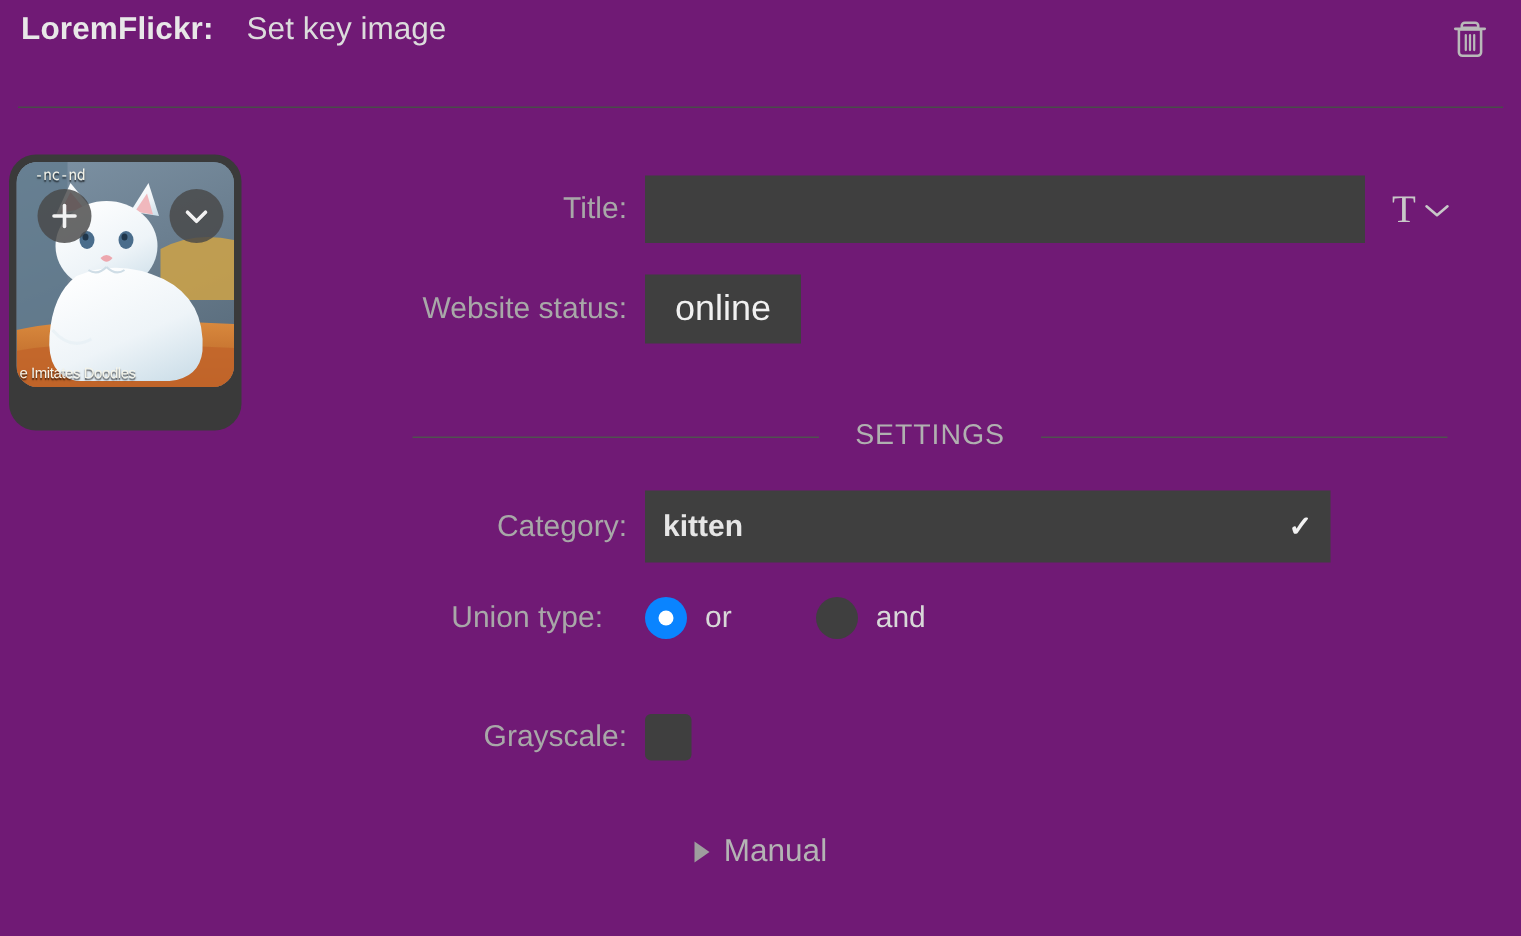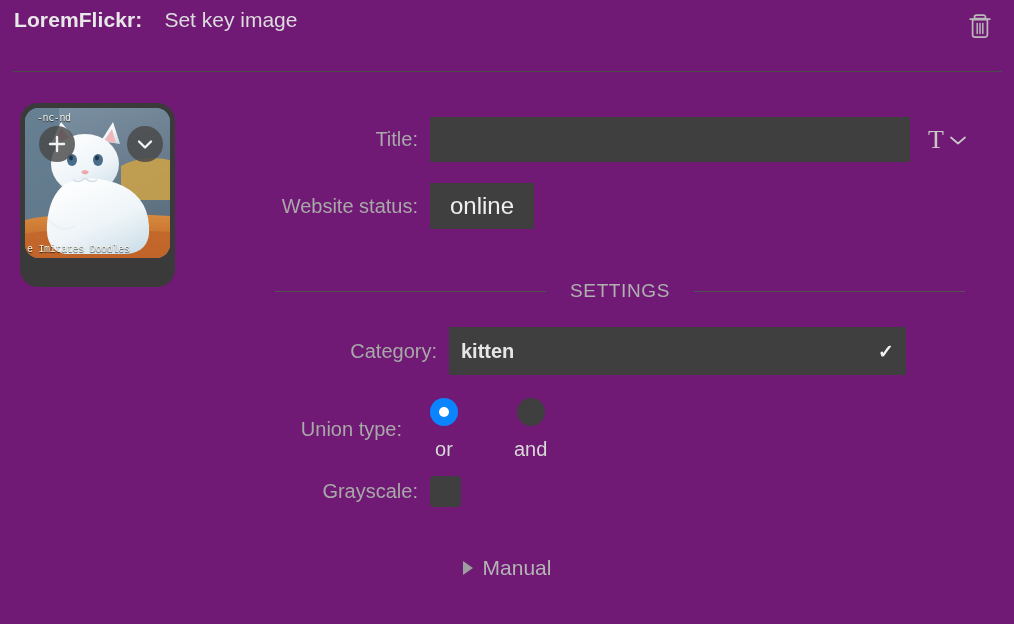--- a/index.html
+++ b/index.html
@@ -61,21 +61,21 @@
     left: 12px;
     top: 71px;
     width: 990px;
     height: 1px;
     background: #4a4a4a;
   }
 
   
   .thumb-wrap {
     position: absolute;
-    left: 20px;
+    left: 6px;
     top: 103px;
     width: 155px;
     height: 184px;
     border-radius: 18px;
     background: #3a3a3a;
     padding: 5px;
   }
   .thumb {
     position: relative;
     width: 145px;
@@ -93,21 +93,21 @@
     font-size: 10px;
     color: #f2f2e8;
     letter-spacing: -0.4px;
     text-shadow: 0 1px 1px rgba(0,0,0,.7);
     white-space: nowrap;
   }
   .thumb-overlay-bottom {
     position: absolute;
     left: 2px;
     bottom: 3px;
-    font-family: Liberation Mono, monospace;
+    font-family: Liberation Sans, sans-serif;
     font-size: 10px;
     color: #f4f4ea;
     letter-spacing: -0.3px;
     text-shadow: 0 1px 1px rgba(0,0,0,.75);
     white-space: nowrap;
   }
   .thumb-btn {
     position: absolute;
     width: 36px;
     height: 36px;
@@ -189,21 +189,21 @@
   }
   .sep-line { flex: 1; height: 1px; background: #515151; }
   .sep-label {
     font-size: 19px;
     color: #b0b0b0;
     letter-spacing: 0.6px;
     white-space: nowrap;
   }
 
   
-  .row-category { left: 0; top: 327px; width: 906px; justify-content: flex-end; }
+  .row-category { left: 0; top: 327px; width: 990px; }
   .row-category .row-label { width: 430px; padding-right: 12px; }
   .field-category {
     width: 457px;
     height: 48px;
     padding: 0 12px;
     justify-content: space-between;
     font-weight: bold;
   }
   .check-mark {
     font-size: 19px;
@@ -213,21 +213,20 @@
 
   
   .row-union { left: 0; top: 398px; width: 1014px; }
   .row-union .row-label { width: 430px; padding-right: 28px; }
   .radio-group { display: flex; align-items: center; }
   .radio-item {
     display: flex;
     align-items: center;
     gap: 12px;
     cursor: pointer;
-    flex-direction: column;
   }
   .radio-item + .radio-item { margin-left: 56px; }
   .radio {
     width: 28px;
     height: 28px;
     border-radius: 50%;
     background: #3f3f3f;
     display: flex;
     align-items: center;
     justify-content: center;

